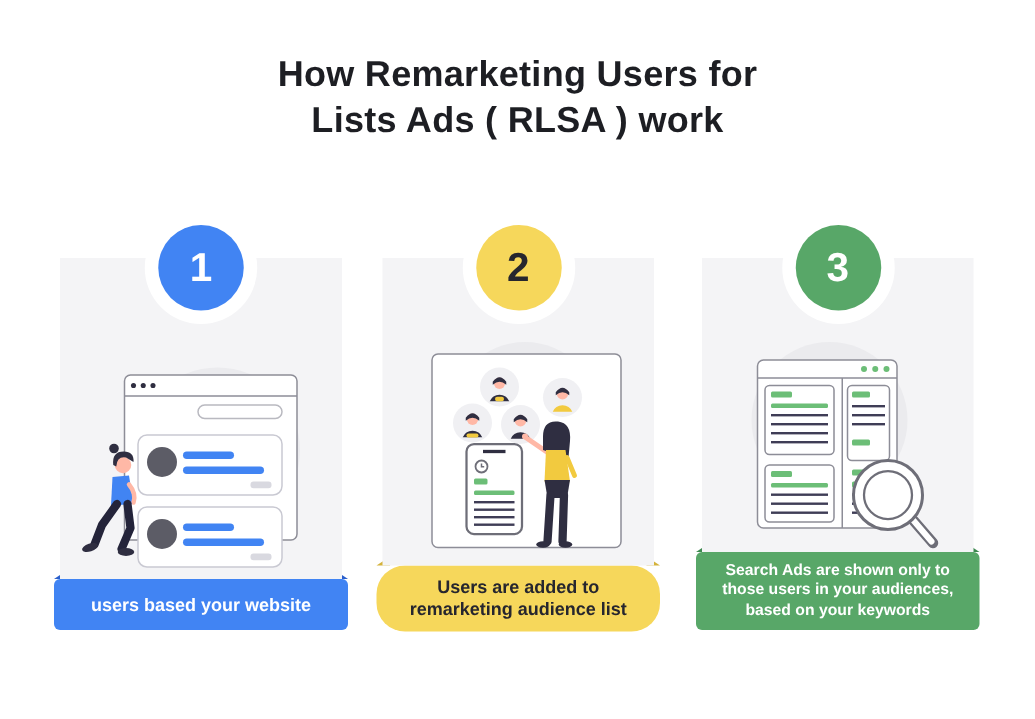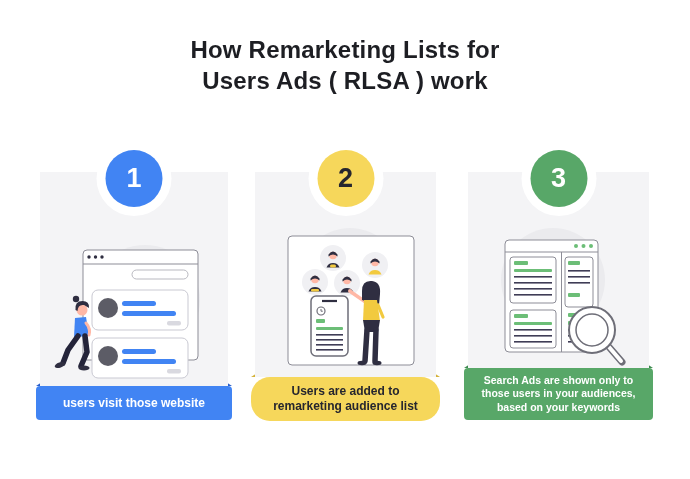--- a/index.html
+++ b/index.html
@@ -39,27 +39,27 @@
   .blob{fill:var(--blob);} .chip{fill:var(--chipgray);}
   .frame{fill:#ffffff;stroke:var(--border);stroke-width:1;}
   .thin{stroke:var(--border);stroke-width:1;}
 </style>
 </head>
 <body>
 
 <div class="stage" style="--blue: #4184f3; --yellow: #f2ca3f; --green: #6cbe77; --dark: #2f2e41; --skin: #ffb8a6; --blob: #ebebee; --border: #8d8d97; --grayline: #3f3d56; --chipgray: #d9d9e0;">
 
   <div class="title">
-    <span>How Remarketing Lists for</span>
-    <span>Users Ads ( RLSA ) work</span>
+    <span>How Remarketing Users for</span>
+    <span>Lists Ads ( RLSA ) work</span>
   </div>
 
   <div class="step step-1" style="--accent: #4184f3; --accent-dark: #2a5fcc; --num: #ffffff; --cap: #ffffff;">
     <div class="banner">
-      <span>users visit those website</span>
+      <span>users based your website</span>
     </div>
     <div class="card">
       <svg width="188" height="214" viewBox="0 0 188 214">
         <circle class="blob" cx="105" cy="128" r="55"></circle>
         <g>
           <rect class="frame" x="43" y="78" width="115" height="110" rx="4"></rect>
           <line class="thin" x1="43" y1="92" x2="158" y2="92"></line>
           <g>
             <circle class="fd" cx="49" cy="85" r="1.7"></circle>
             <circle class="fd" cx="55.5" cy="85" r="1.7"></circle>

